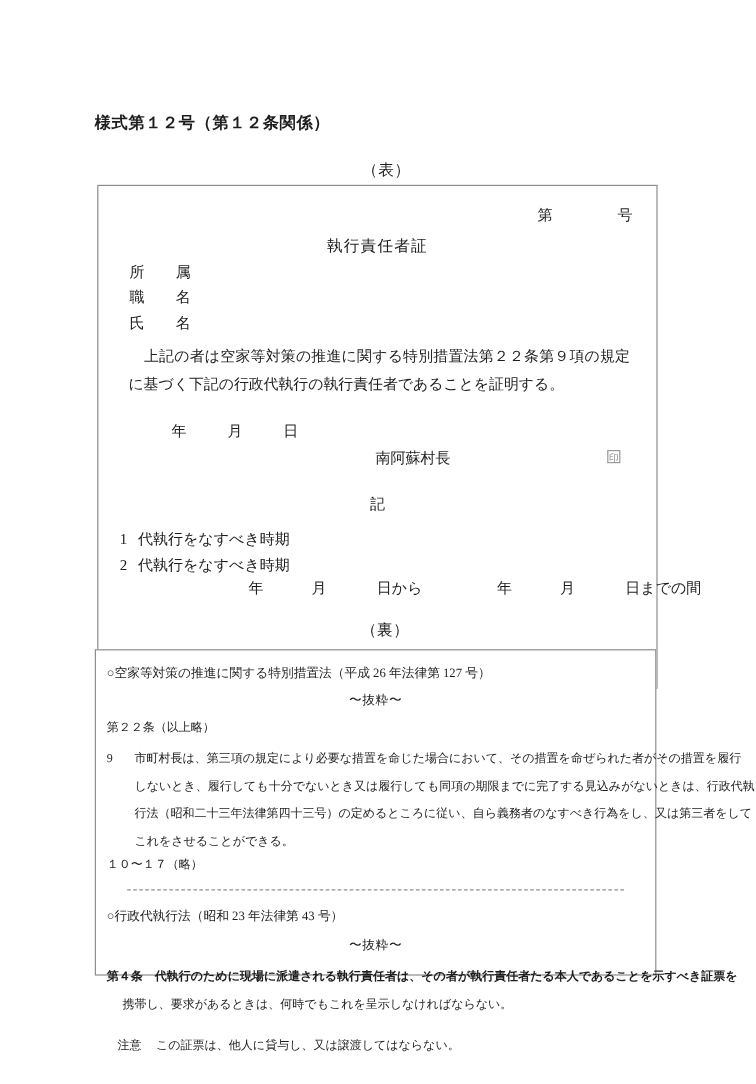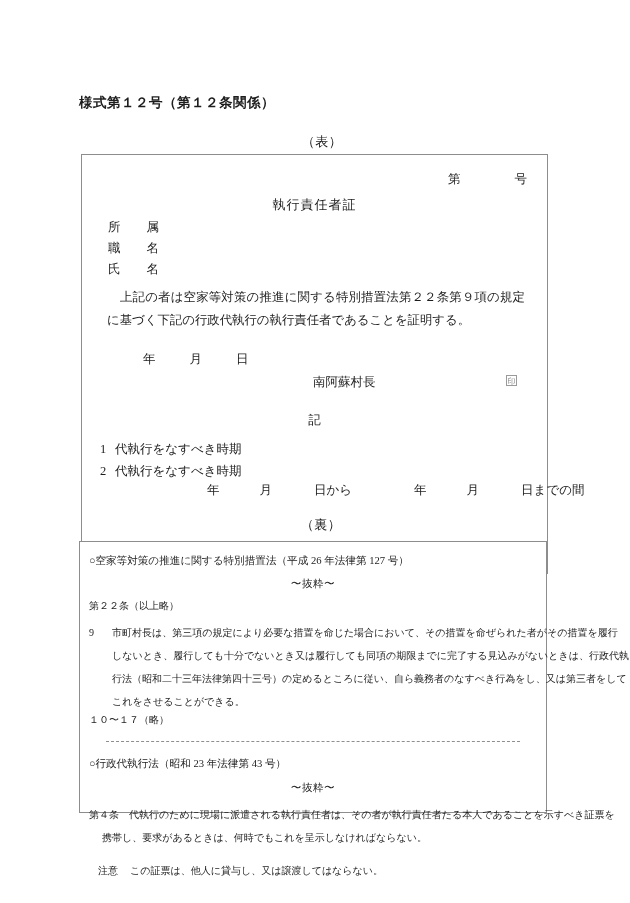--- a/index.html
+++ b/index.html
@@ -293,21 +293,21 @@
     <div class="law-para" style="top:148px; left:32px;">これをさせることができる。</div>
     <div class="law-para" style="top:125px; left:32px;">行法（昭和二十三年法律第四十三号）の定めるところに従い、自ら義務者のなすべき行為をし、又は第三者をして</div>
 
     <div class="law-line" style="top:171px;">１０〜１７（略）</div>
 
     <div class="dashed-rule" style="top:199px;"></div>
 
     <div class="law-heading" style="top:215px;">○行政代執行法（昭和 23 年法律第 43 号）</div>
     <div class="excerpt" style="top:239px;">〜抜粋〜</div>
 
-    <div class="law-para" style="top:261px; left:9px;">第４条　代執行のために現場に派遣される執行責任者は、その者が執行責任者たる本人であることを示すべき証票を</div>
+    <div class="law-para" style="top:261px; left:9px;font-weight:bold;">第４条　代執行のために現場に派遣される執行責任者は、その者が執行責任者たる本人であることを示すべき証票を</div>
     <div class="law-para" style="top:284px; left:22px;">携帯し、要求があるときは、何時でもこれを呈示しなければならない。</div>
 
     <div class="note-line" style="top:322px;">
       <span>注意</span><span class="sp"></span><span>この証票は、他人に貸与し、又は譲渡してはならない。</span>
     </div>
 
   </div>
 
 </div>
 

